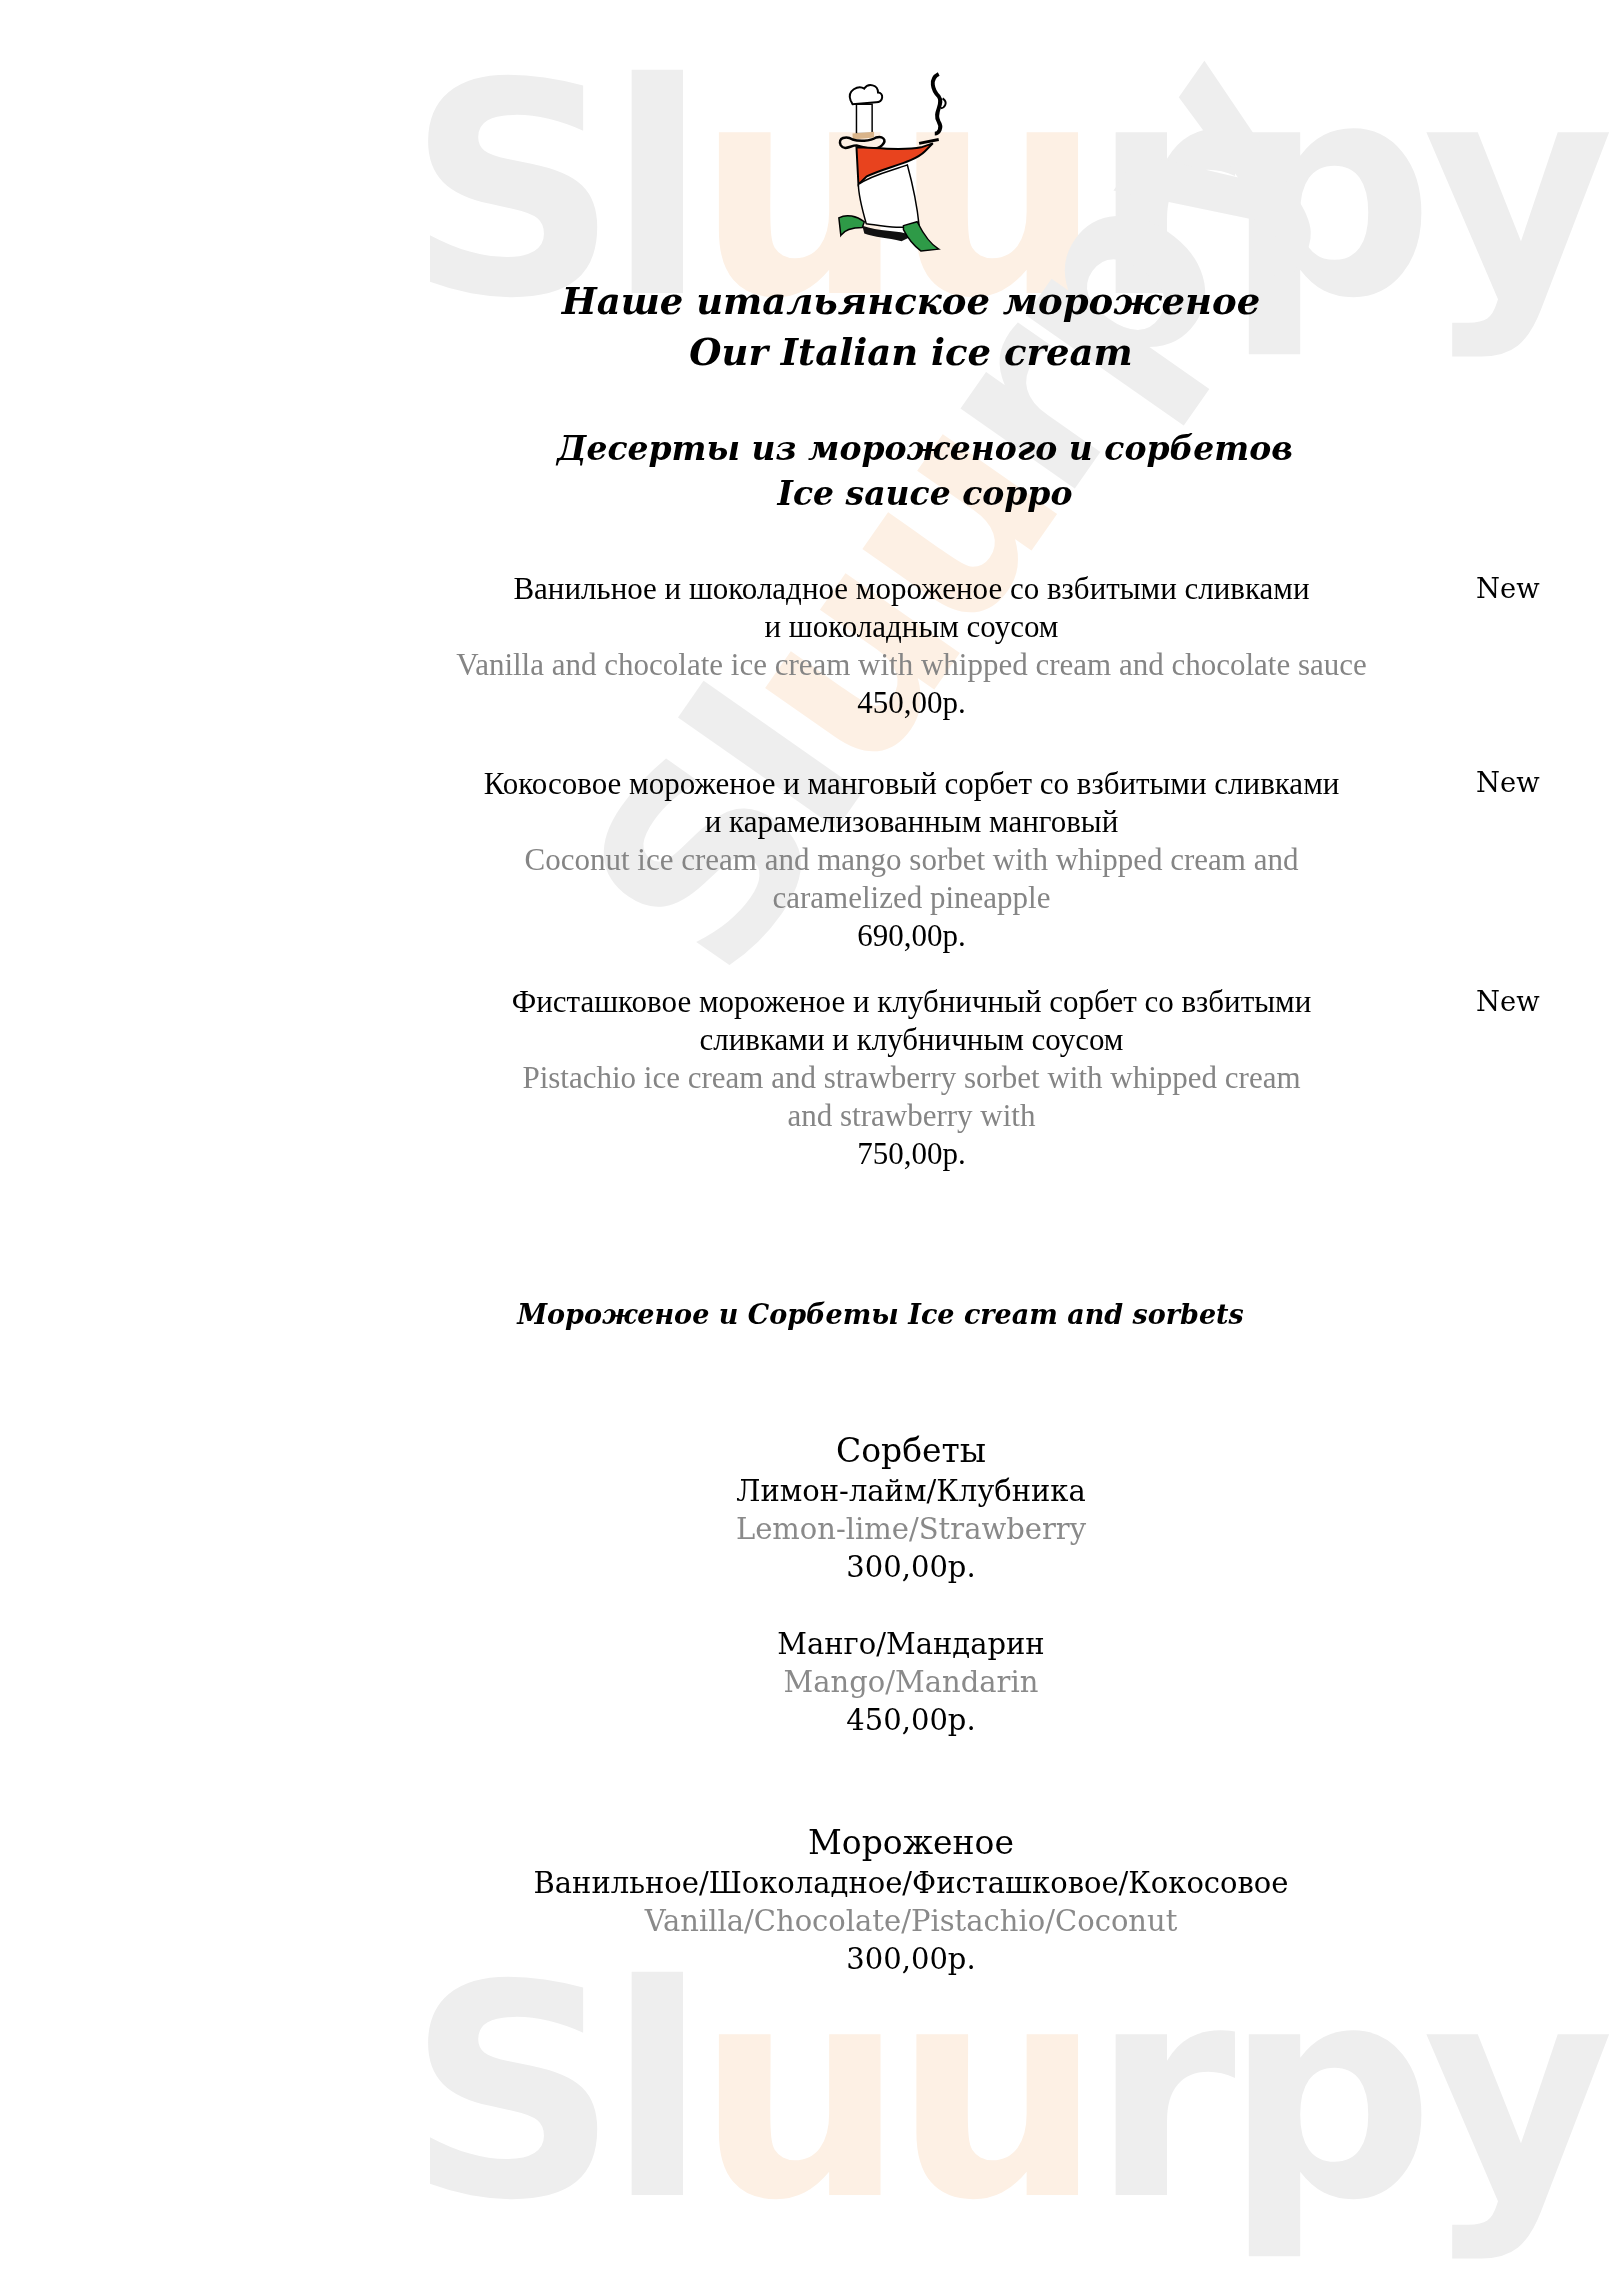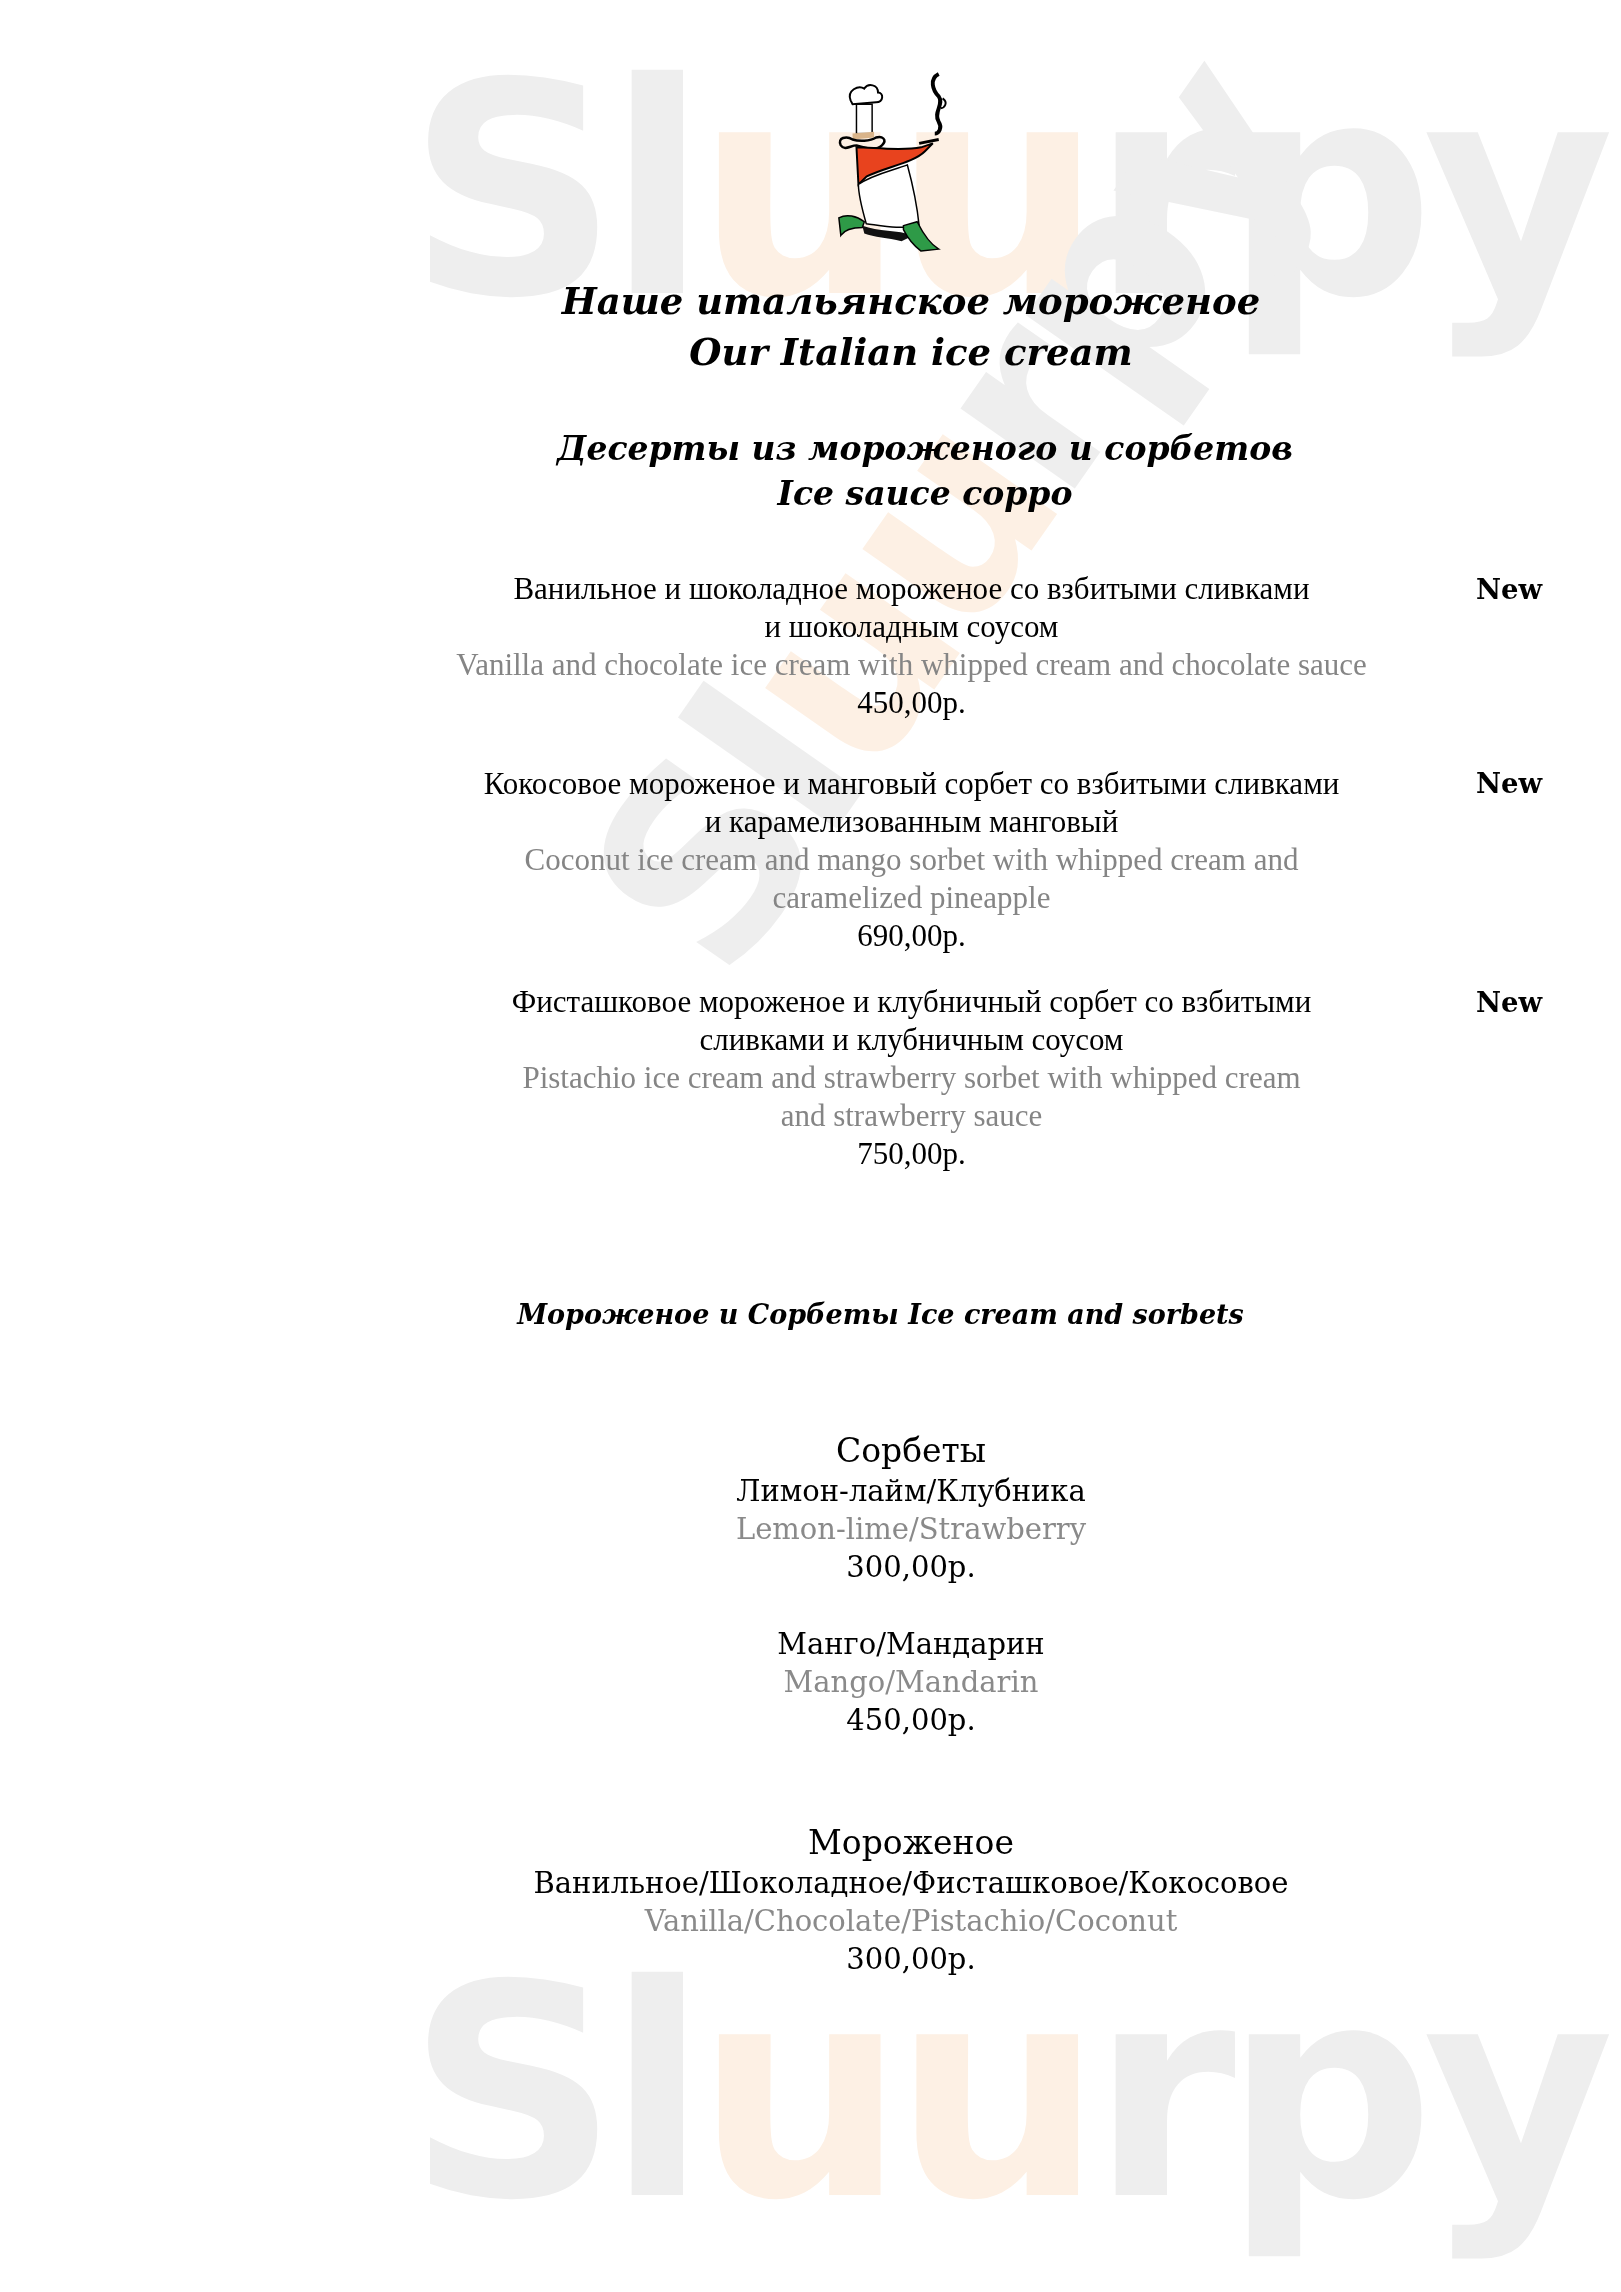--- a/index.html
+++ b/index.html
@@ -54,21 +54,21 @@
       font-size: 31px;
       line-height: 38px;
     }
     .item .ru { color: #000; display: block; }
     .item .en { color: #858585; display: block; }
     .item .price { color: #000; display: block; }
     .new {
       position: absolute;
       left: 1476px;
       font-family: "DejaVu Serif", "Liberation Serif", serif;
-      font-weight: bold; font-size: 27.4px;
+      font-weight: normal; font-size: 27.4px;
       color: #000;
     }
 
     .simple {
       position: absolute; left: 0; width: 1621px;
       text-align: center; padding-left: 201px; box-sizing: border-box;
       font-family: "DejaVu Serif", "Liberation Serif", serif;
       font-size: 29px; line-height: 38px;
     }
     .simple .head { display: block; font-size: 33px; line-height: 43px; color: #000; }
@@ -139,21 +139,21 @@
     <span class="en">Coconut ice cream and mango sorbet with whipped cream and</span>
     <span class="en">caramelized pineapple</span>
     <span class="price">690,00р.</span>
   </div>
   <div class="new" style="top:767px;">New</div>
 
   <div class="item" style="top:983px;">
     <span class="ru">Фисташковое мороженое и клубничный сорбет со взбитыми</span>
     <span class="ru">сливками и клубничным соусом</span>
     <span class="en">Pistachio ice cream and strawberry sorbet with whipped cream</span>
-    <span class="en">and strawberry sauce</span>
+    <span class="en">and strawberry with</span>
     <span class="price">750,00р.</span>
   </div>
   <div class="new" style="top:986px;">New</div>
 
   <div class="title t-sec2">
     <span>Мороженое и Сорбеты</span>
     <span>Ice cream and sorbets</span>
   </div>
 
   <div class="simple" style="top:1429px;">

